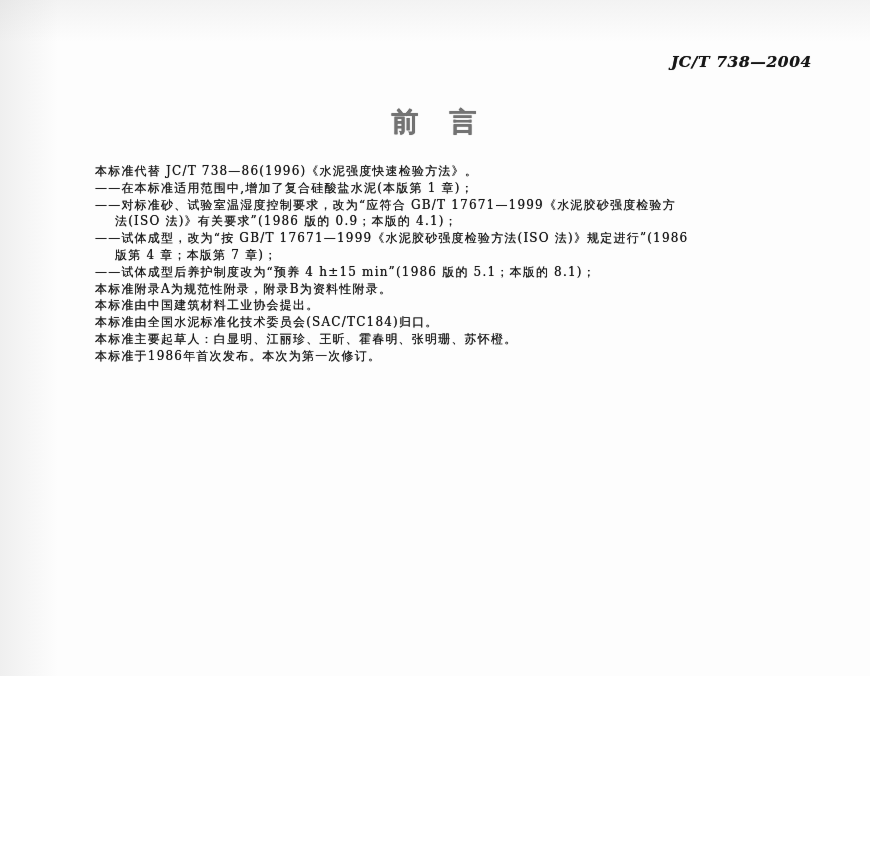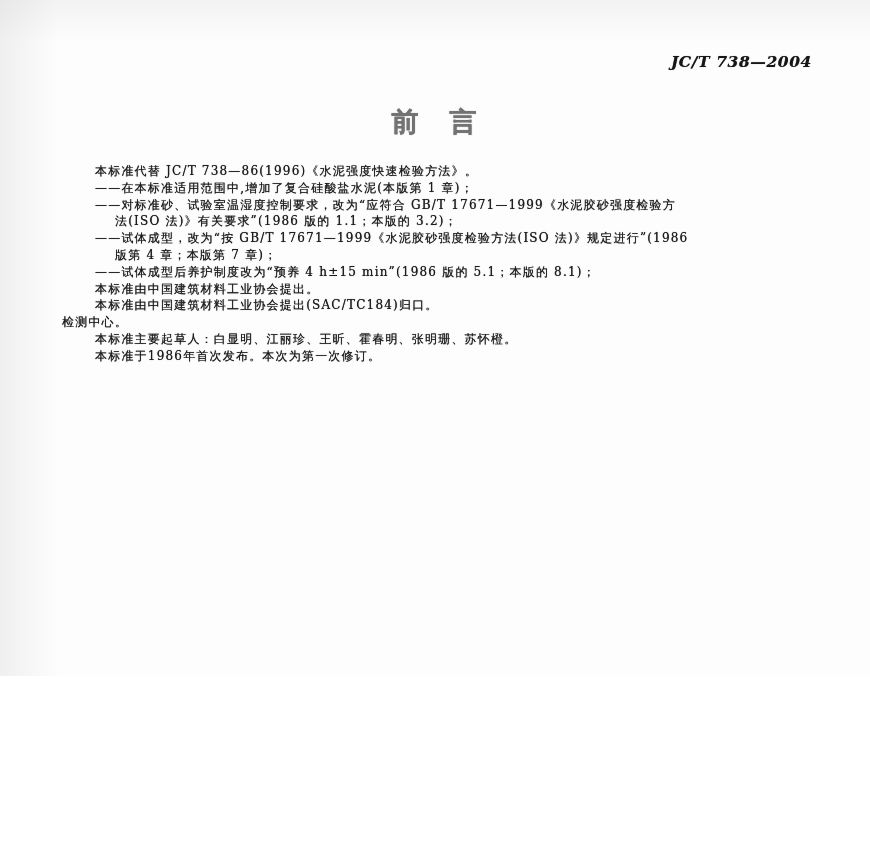--- a/index.html
+++ b/index.html
@@ -81,25 +81,25 @@
   <div class="edge-top"></div>
 
   <div class="doc-code">JC/T 738—2004</div>
 
   <div class="page-title">前　言</div>
 
   <div class="content">
     <p class="i">本标准代替 JC/T 738—86(1996)《水泥强度快速检验方法》。</p>
     <p class="i">——在本标准适用范围中,增加了复合硅酸盐水泥(本版第 1 章)；</p>
     <p class="i">——对标准砂、试验室温湿度控制要求，改为“应符合 GB/T 17671—1999《水泥胶砂强度检验方</p>
-    <p class="c2">法(ISO 法)》有关要求”(1986 版的 1.1；本版的 3.2)；</p>
+    <p class="c2">法(ISO 法)》有关要求”(1986 版的 0.9；本版的 4.1)；</p>
     <p class="i">——试体成型，改为“按 GB/T 17671—1999《水泥胶砂强度检验方法(ISO 法)》规定进行”(1986</p>
     <p class="c2">版第 4 章；本版第 7 章)；</p>
     <p class="i">——试体成型后养护制度改为“预养 4 h±15 min”(1986 版的 5.1；本版的 8.1)；</p>
+    <p class="i">本标准附录A为规范性附录，附录B为资料性附录。</p>
     <p class="i">本标准由中国建筑材料工业协会提出。</p>
-    <p class="i">本标准由中国建筑材料工业协会提出(SAC/TC184)归口。</p>
-    <p class="c0">检测中心。</p>
+    <p class="i">本标准由全国水泥标准化技术委员会(SAC/TC184)归口。</p>
     <p class="i">本标准主要起草人：白显明、江丽珍、王昕、霍春明、张明珊、苏怀橙。</p>
     <p class="i">本标准于1986年首次发布。本次为第一次修订。</p>
   </div>
 
   <div class="page-number">I</div>
 </div>
 
 </body></html>

